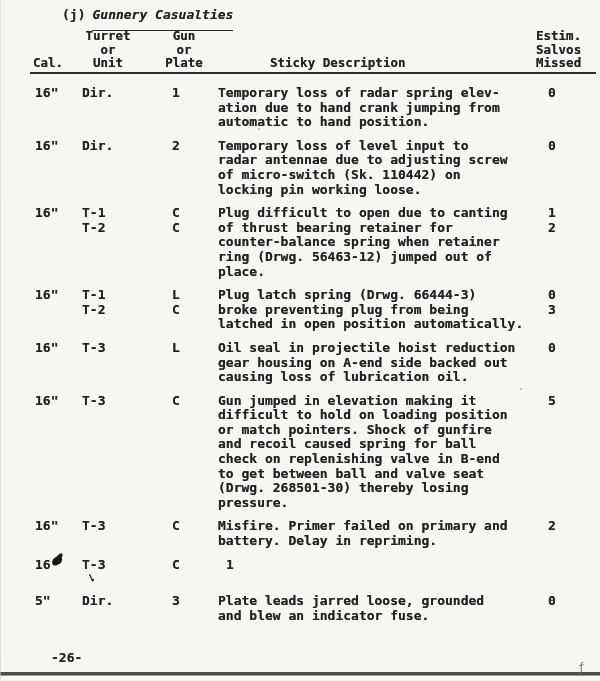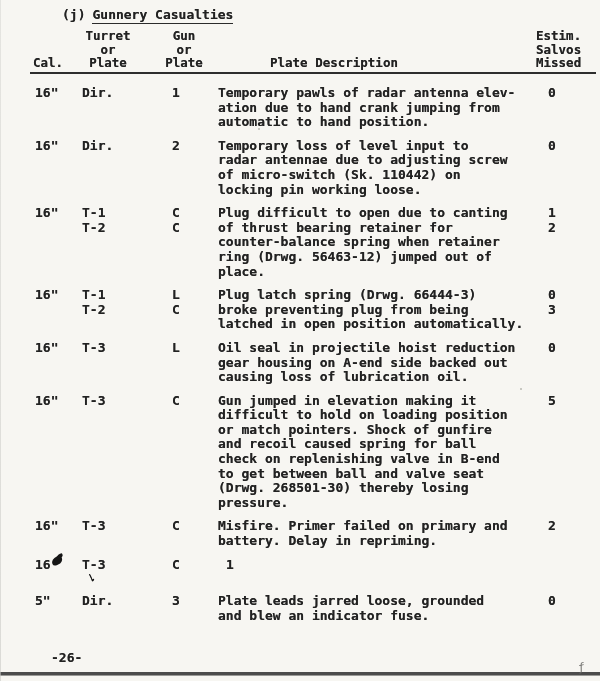--- a/index.html
+++ b/index.html
@@ -9,21 +9,21 @@
     background:#f7f6f2;
     overflow:hidden;
     font-family:"DejaVu Sans Mono","Liberation Mono",monospace;
     font-weight:700;
     color:#222;
     text-shadow:0 0 0.6px rgba(25,25,25,0.65);
   }
   
   .title{position:absolute;top:7px;left:62px;font-size:13px;white-space:nowrap;}
   .title .idx{margin-right:7px;}
-  .title .txt{display:inline-block;border-bottom:1.5px solid #2b2b2b;padding-bottom:1px;}
+  .title .txt{display:inline-block;border-bottom:1.5px solid #2b2b2b;padding-bottom:8px;font-style:italic;}
   
   .thead{
     position:absolute;top:29px;left:30px;width:566px;
     display:grid;grid-template-columns:46px 84px 58px 322px 1fr;
     align-items:end;
     border-bottom:2px solid #2e2e2e;
     padding-bottom:2px;
     font-size:12.5px;line-height:13.5px;
   }
   .thead .cell{white-space:pre-line;}
@@ -94,36 +94,36 @@
 <div class="page">
 
   <div class="title">
     <span class="idx">(j)</span><span class="txt">Gunnery Casualties</span>
   </div>
 
   <div class="thead">
     <div class="cell h-cal">Cal.</div>
     <div class="cell h-mount">Turret
 or
-Plate</div>
+Unit</div>
     <div class="cell h-unit">Gun
 or
 Plate</div>
-    <div class="cell h-desc">Plate Description</div>
+    <div class="cell h-desc">Sticky Description</div>
     <div class="cell h-salvos">Estim.
 Salvos
 Missed</div>
   </div>
 
   <div class="rows">
     <div class="row">
       <div class="c-cal"><span class="cal-text">16"</span></div>
       <div class="c-mount"><span class="mount-text">Dir.</span></div>
       <div class="c-unit">1</div>
-      <div class="c-desc">Temporary pawls of radar antenna elev-
+      <div class="c-desc">Temporary loss of radar spring elev-
 ation due to hand crank jumping from
 automatic to hand position.</div>
       <div class="c-salvo">0</div>
     </div>
 
     <div class="row">
       <div class="c-cal"><span class="cal-text">16"</span></div>
       <div class="c-mount"><span class="mount-text">Dir.</span></div>
       <div class="c-unit">2</div>
       <div class="c-desc">Temporary loss of level input to

